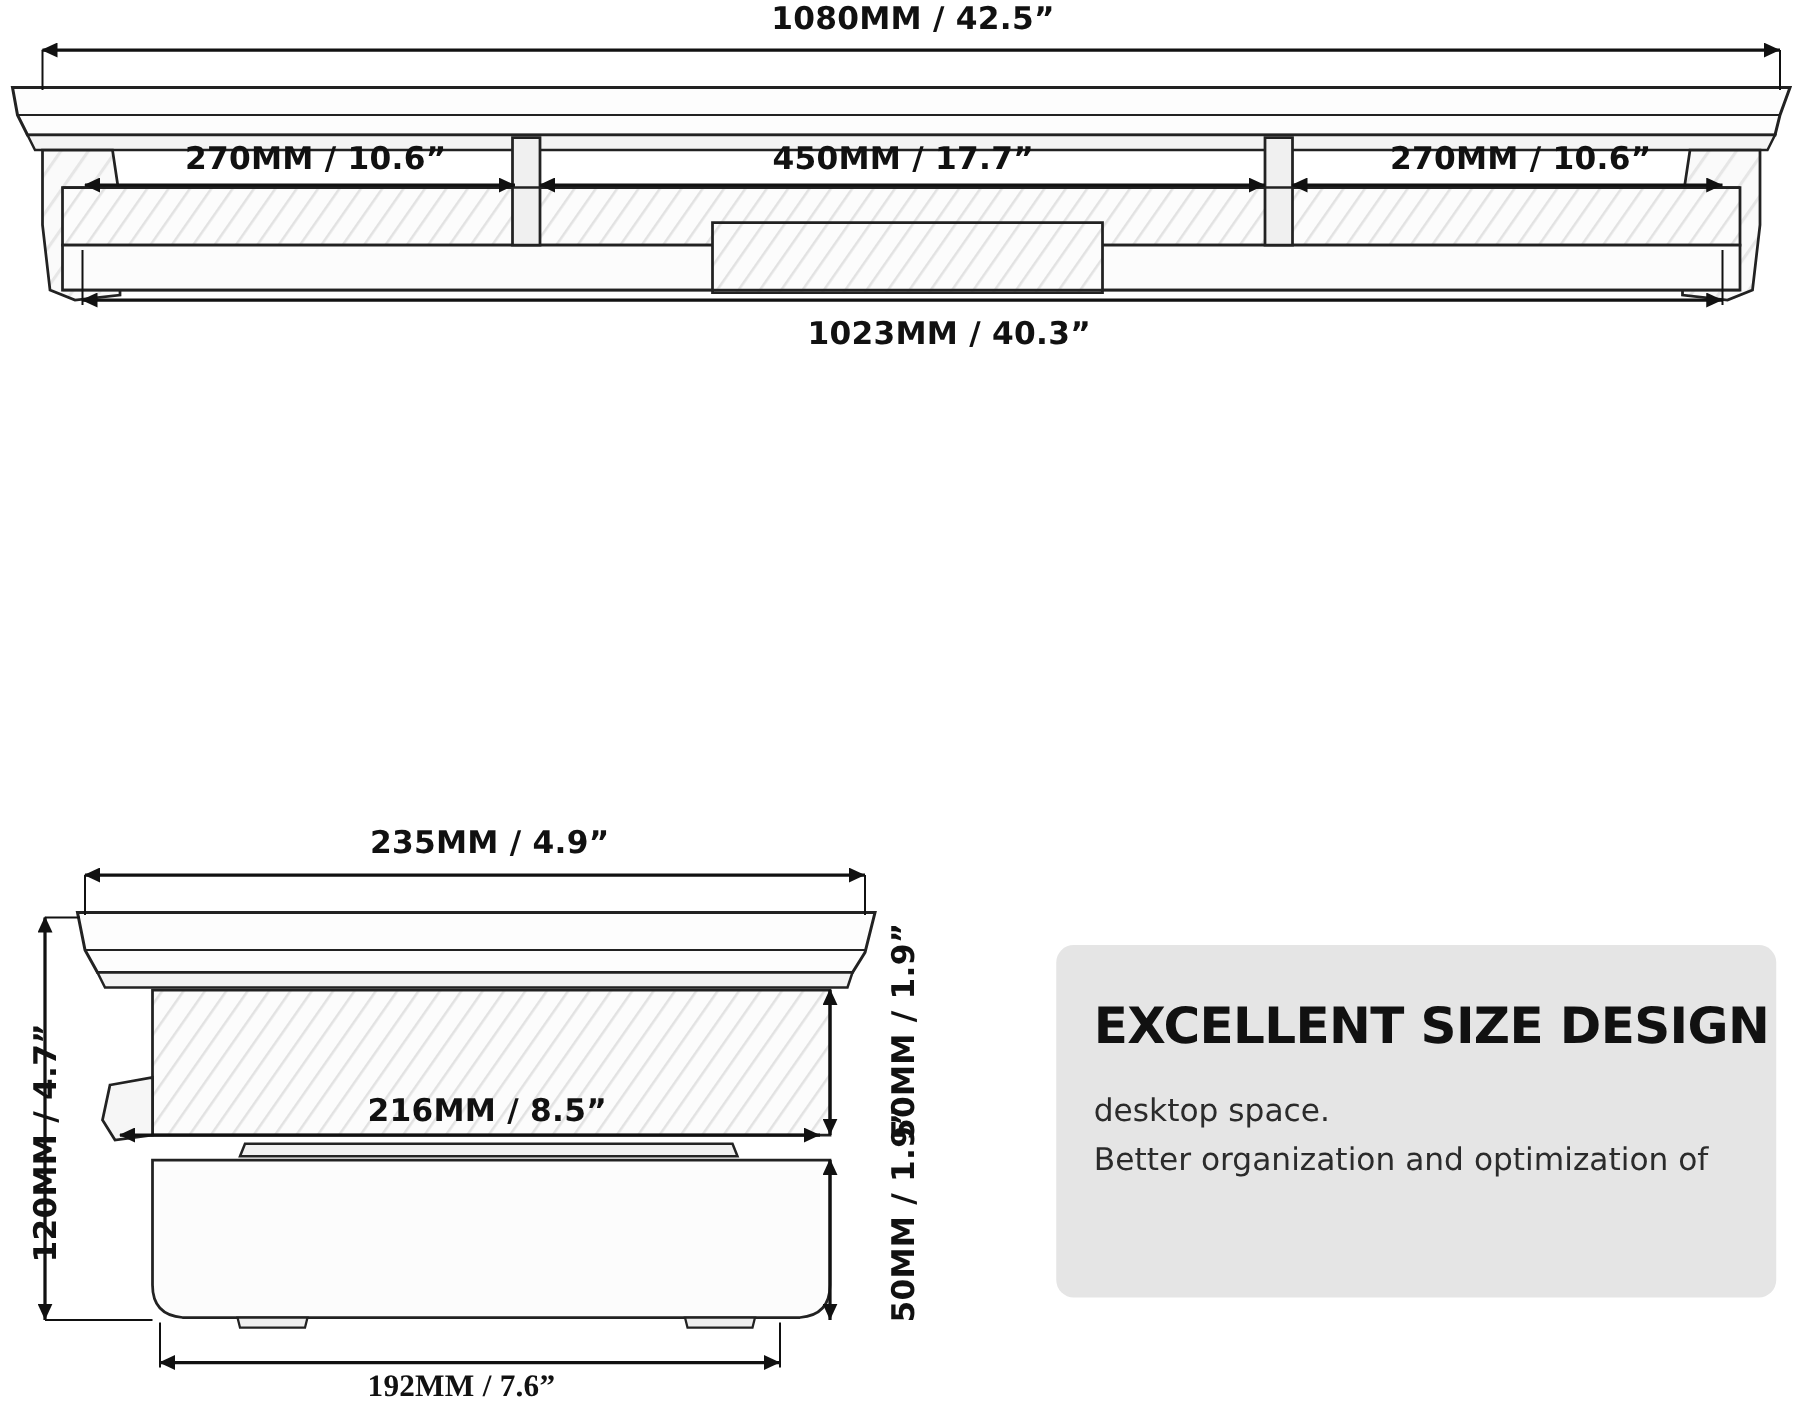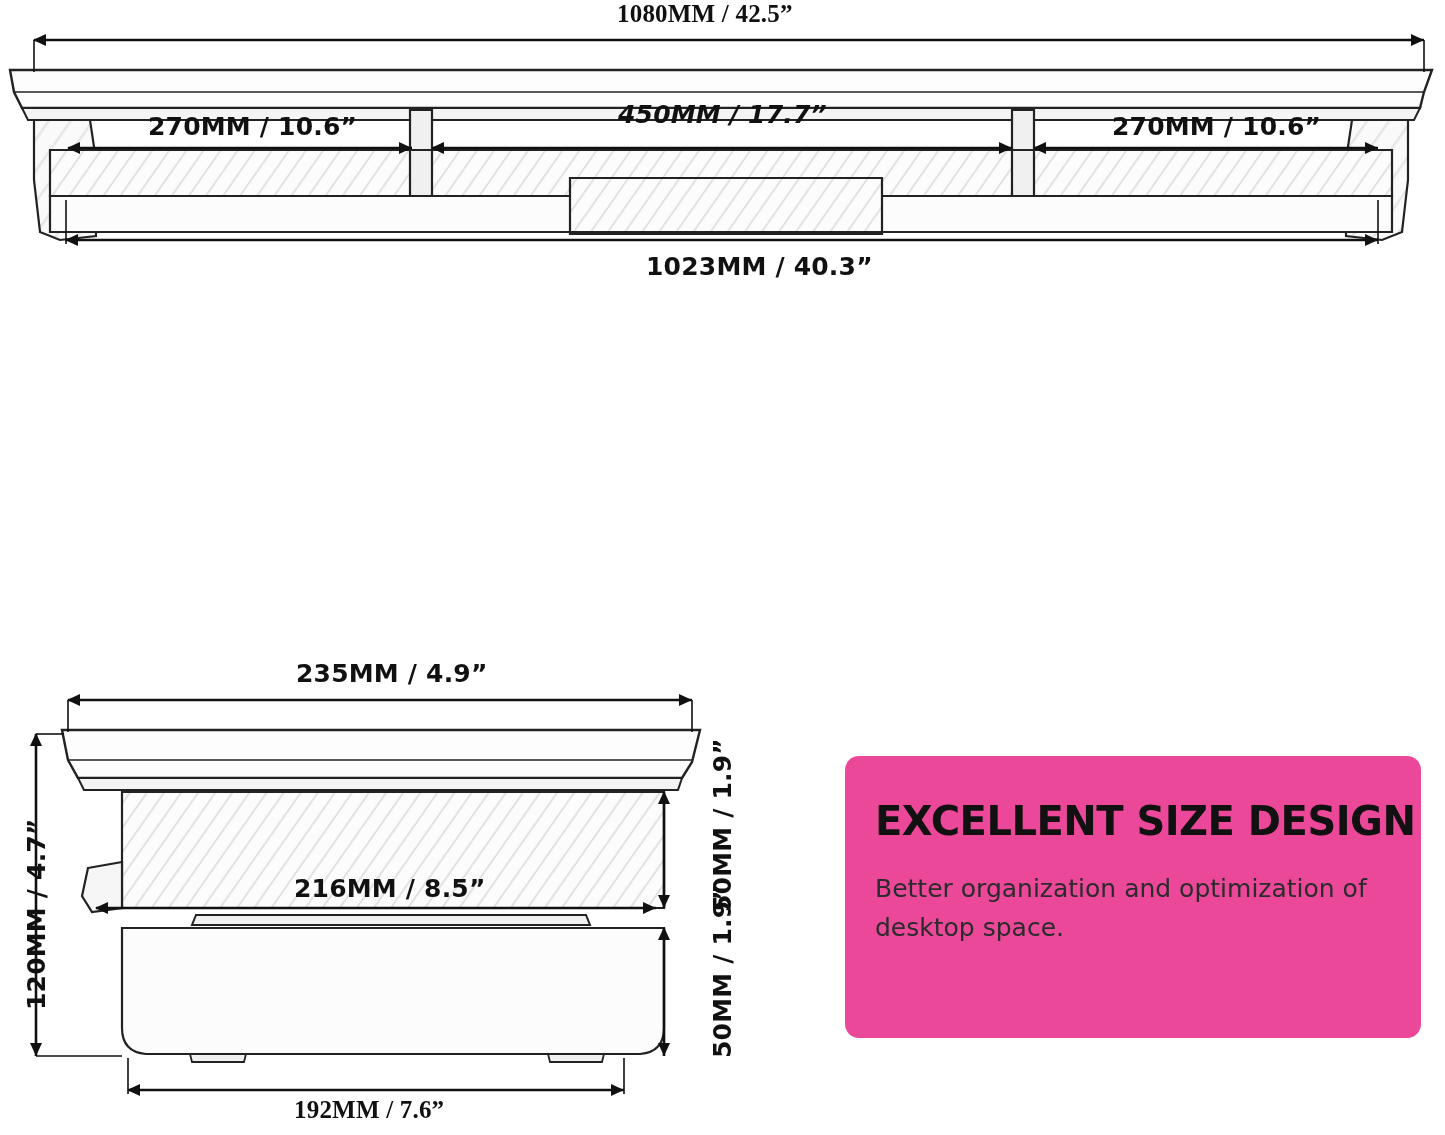--- a/index.html
+++ b/index.html
@@ -39,21 +39,21 @@
   }
   .dim-label.vertical {
     transform-origin: 0 0;
   }
   .info-card {
     position: absolute;
     left: 845px;
     top: 756px;
     width: 576px;
     height: 282px;
-    background: #ec4899;
+    background: #e5e5e5;
     border-radius: 14px;
     box-sizing: border-box;
     padding: 42px 30px 0 30px;
   }
   .info-title {
     font-family: "DejaVu Sans", sans-serif;
     font-weight: bold;
     font-size: 40px;
     letter-spacing: -0.5px;
     color: #111111;
@@ -168,43 +168,43 @@
       <line x1="36" y1="734" x2="36" y2="1056" marker-start="url(#arrL)" marker-end="url(#arrR)"></line>
       <line x1="36" y1="734" x2="64" y2="734" stroke-width="1.6"></line>
       <line x1="36" y1="1056" x2="122" y2="1056" stroke-width="1.6"></line>
 
       <line x1="664" y1="792" x2="664" y2="908" marker-start="url(#arrL)" marker-end="url(#arrR)"></line>
 
       <line x1="664" y1="928" x2="664" y2="1056" marker-start="url(#arrL)" marker-end="url(#arrR)"></line>
     </g>
   </svg>
 
-  <div class="dim-label" style="left:617px; top:0px;font-family:Liberation Serif, serif;">1080MM / 42.5”</div>
+  <div class="dim-label" style="left:617px; top:0px;">1080MM / 42.5”</div>
 
   <div class="dim-label" style="left:148px; top:112px;">270MM / 10.6”</div>
 
-  <div class="dim-label" style="left:618px; top:100px;font-style:italic;">450MM / 17.7”</div>
+  <div class="dim-label" style="left:618px; top:112px;">450MM / 17.7”</div>
 
   <div class="dim-label" style="left:1112px; top:112px;">270MM / 10.6”</div>
 
   <div class="dim-label" style="left:612px; top:252px;margin-left:34px;">1023MM / 40.3”</div>
 
   <div class="dim-label" style="left:296px; top:659px;">235MM / 4.9”</div>
 
   <div class="dim-label" style="left:294px; top:874px;">216MM / 8.5”</div>
 
   <div class="dim-label" style="left:294px; top:1096px;font-family:Liberation Serif, serif;">192MM / 7.6”</div>
 
   <div class="dim-label vertical" style="left:22px; top:1010px; transform: rotate(-90deg);">120MM / 4.7”</div>
 
   <div class="dim-label vertical" style="left:708px; top:912px; transform: rotate(-90deg);">50MM / 1.9”</div>
 
   <div class="dim-label vertical" style="left:708px; top:1058px; transform: rotate(-90deg);">50MM / 1.9”</div>
 
   <div class="info-card">
     <div class="info-title">EXCELLENT SIZE DESIGN</div>
     <div class="info-body">
+      <p class="info-line">desktop space.</p>
       <p class="info-line">Better organization and optimization of</p>
-      <p class="info-line">desktop space.</p>
     </div>
   </div>
 
 </div>
 
 </body></html>

